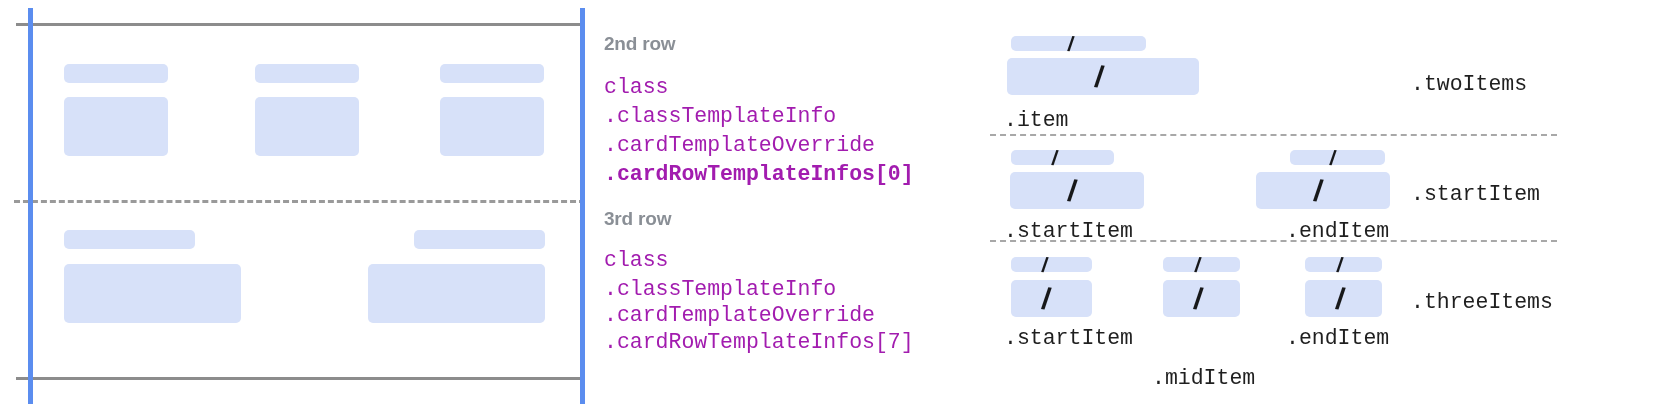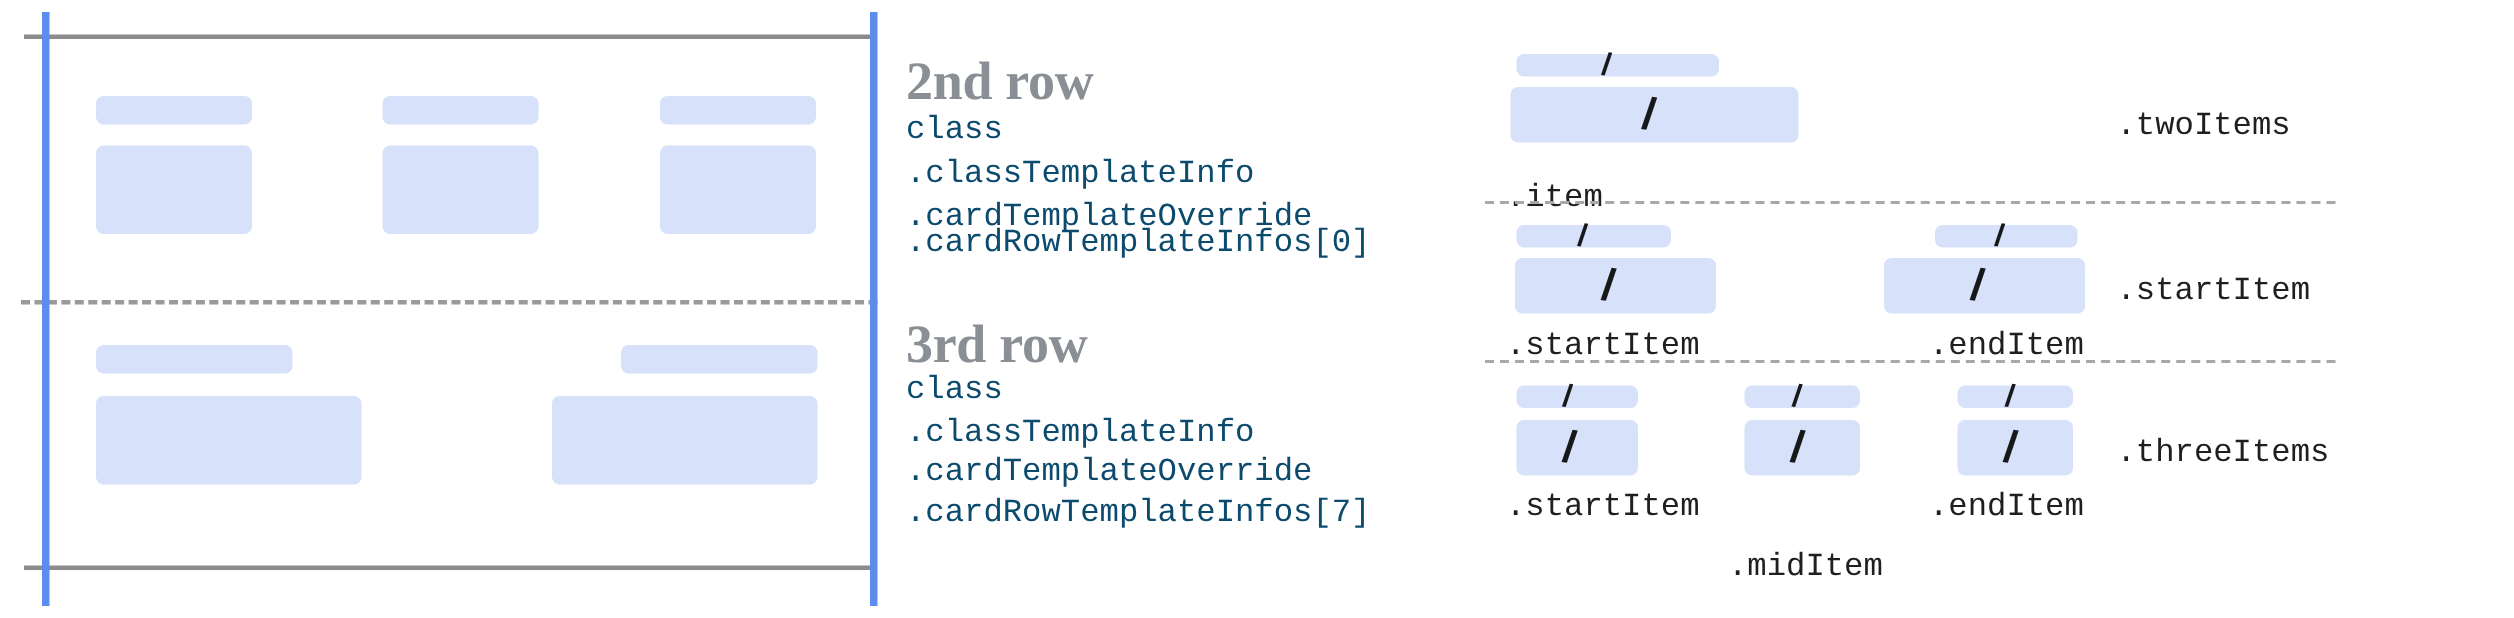--- a/index.html
+++ b/index.html
@@ -44,31 +44,31 @@
   .dashline.thin {
     border-top: 2px dashed #a8a8a8;
   }
 
   
   .ann {
     position: absolute;
     white-space: pre;
   }
   .ann-title {
-    font-family: Liberation Serif, serif;
+    font-family: Liberation Sans, sans-serif;
     font-weight: bold;
-    font-size: 36px;
+    font-size: 19px;
     color: #8a8f96;
     letter-spacing: -0.2px;
   }
   .ann-code {
     font-family: "Liberation Mono", monospace;
     font-size: 21.5px;
     line-height: 29px;
-    color: #0c4a6e;
+    color: #a21caf;
   }
 
   
   .lbl {
     position: absolute;
     font-family: "Liberation Mono", monospace;
     font-size: 21.5px;
     color: #1f1f1f;
     white-space: pre;
   }
@@ -118,39 +118,39 @@
       <div class="ph" style="left:368px; top:264px; width:177px; height:59px;"></div>
     </div>
   </div>
 
   <div>
 
     <div class="ann ann-title" style="left:604px; top:33px;">2nd row</div>
     <div class="ann ann-code" style="left:604px; top:73px;">class</div>
     <div class="ann ann-code" style="left:604px; top:102px;">.classTemplateInfo</div>
     <div class="ann ann-code" style="left:604px; top:131px;">.cardTemplateOverride</div>
-    <div class="ann ann-code" style="left:604px; top:148px;">.cardRowTemplateInfos[0]</div>
+    <div class="ann ann-code" style="left:604px; top:160px;font-weight:bold;">.cardRowTemplateInfos[0]</div>
 
     <div class="ann ann-title" style="left:604px; top:208px;">3rd row</div>
     <div class="ann ann-code" style="left:604px; top:246px;">class</div>
     <div class="ann ann-code" style="left:604px; top:275px;">.classTemplateInfo</div>
     <div class="ann ann-code" style="left:604px; top:301px;">.cardTemplateOverride</div>
     <div class="ann ann-code" style="left:604px; top:328px;">.cardRowTemplateInfos[7]</div>
   </div>
 
   <div>
 
     <div>
       <div class="ph" style="left:1011px; top:36px; width:135px; height:15px;"></div>
       <div class="slash" style="left:1068px; top:33px; font-size:21px;">/</div>
 
       <div class="ph" style="left:1007px; top:58px; width:192px; height:37px;"></div>
       <div class="slash" style="left:1095px; top:62px; font-size:30px;">/</div>
 
-      <div class="lbl" style="left:1004px; top:108px;margin-top:12px;">.item</div>
+      <div class="lbl" style="left:1004px; top:108px;">.item</div>
 
       <div class="lbl" style="left:1411px; top:72px;">.twoItems</div>
     </div>
 
     <div class="dashline thin" style="left:990px; top:134px; width:567px;"></div>
 
     <div>
       <div class="ph" style="left:1011px; top:150px; width:103px; height:15px;"></div>
       <div class="slash" style="left:1052px; top:147px; font-size:21px;">/</div>
 

